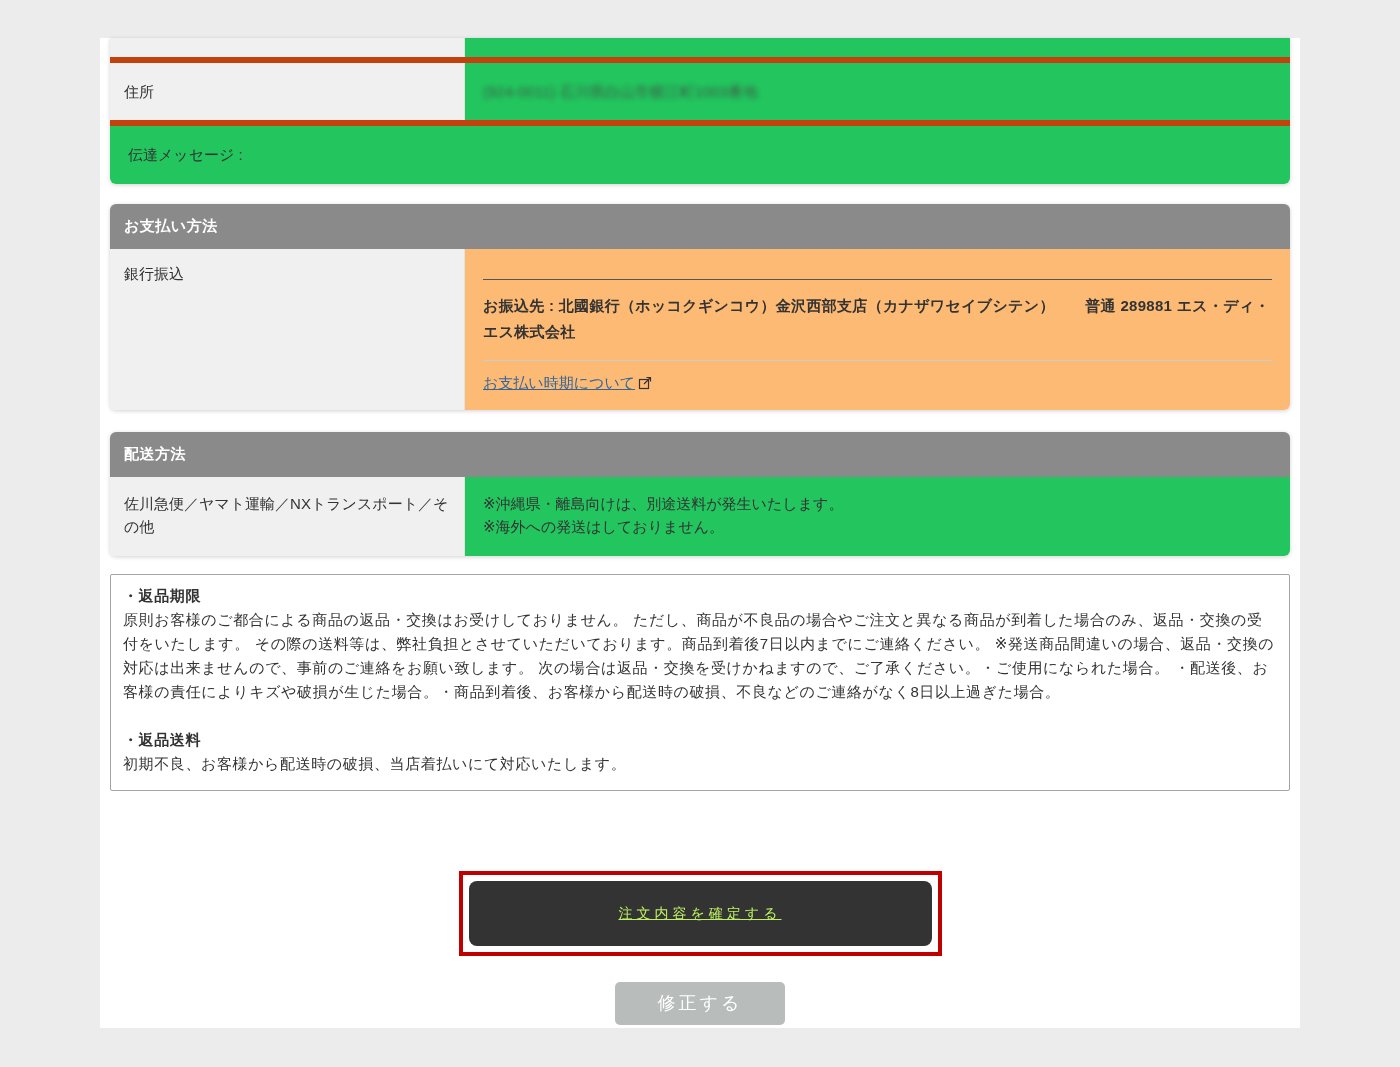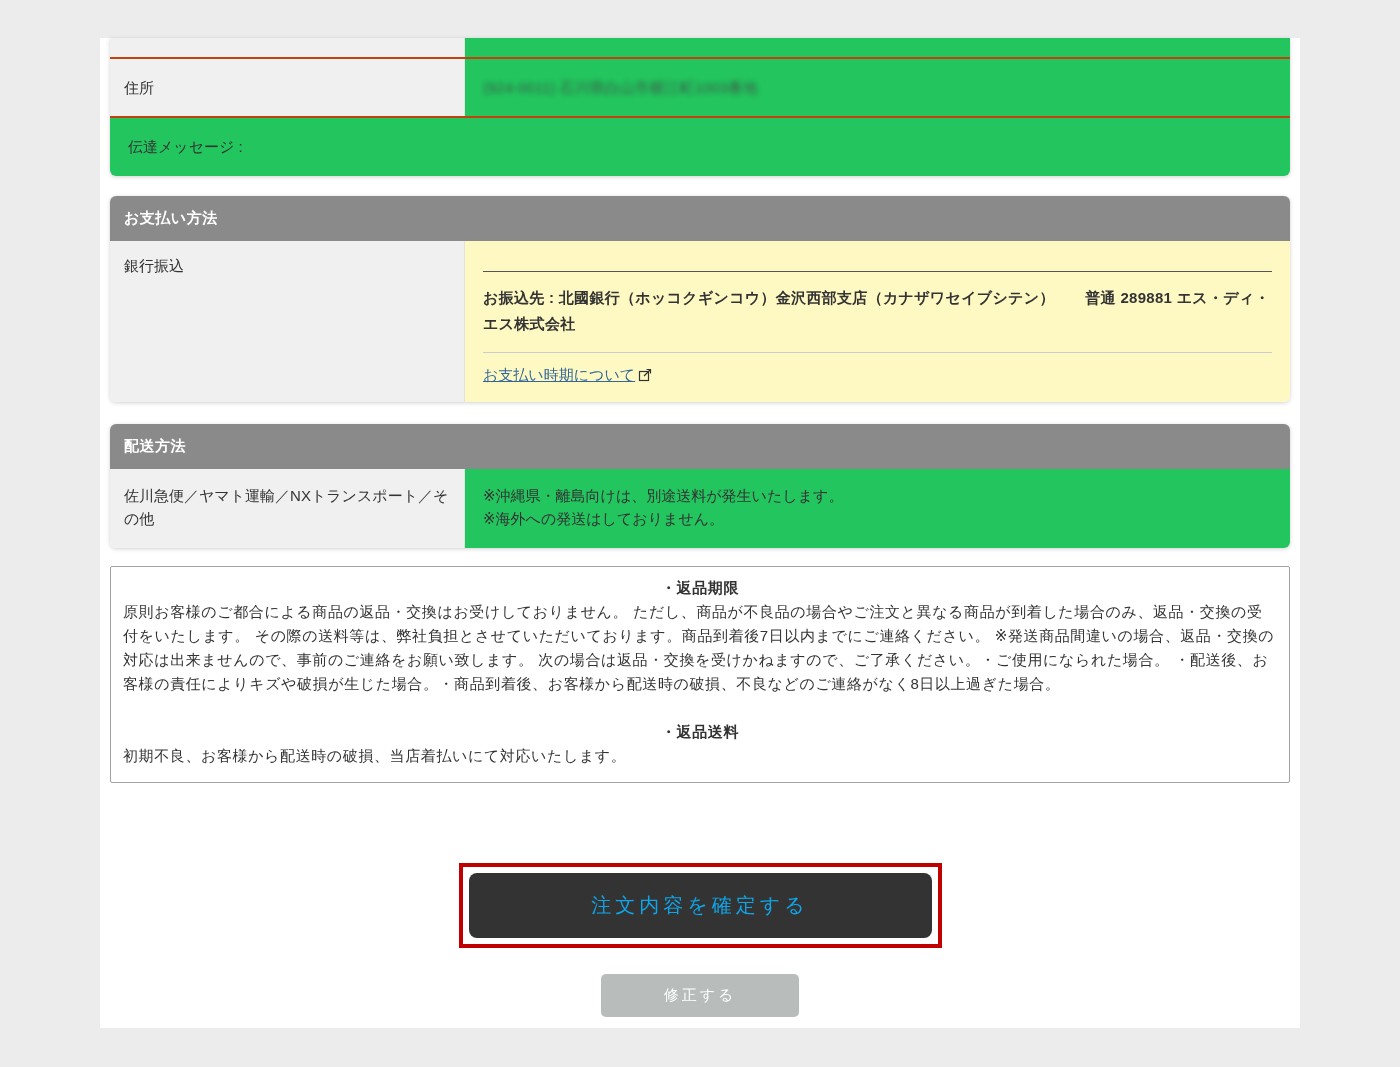--- a/index.html
+++ b/index.html
@@ -19,21 +19,21 @@
     background: #ffffff;
   }
   
   .card {
     margin: 0 10px;
     background: #fff;
     box-shadow: 0 1px 4px rgba(0,0,0,0.18);
   }
   .card.top-cut { border-radius: 0 0 6px 6px; overflow: hidden; }
   .card.rounded { border-radius: 6px; overflow: hidden; }
-  .trow { display: flex; border-top: 2px solid #c2410c; }
+  .trow { display: flex; border-top: 6px solid #c2410c; }
   .trow.no-top { border-top: none; }
   .cell-label {
     width: 355px;
     background: #f0f0f0;
     padding: 17px 14px;
     font-size: 15px;
     line-height: 1.55;
     border-right: 1px solid #e2e2e2;
   }
   .cell-value {
@@ -49,21 +49,21 @@
   
   .section-header {
     background: #8a8a8a;
     color: #ffffff;
     font-weight: bold;
     font-size: 15px;
     padding: 13px 14px;
     letter-spacing: 0.5px;
   }
   
-  .pay-cell { flex: 1; background: #fef9c3; padding: 0 18px; font-size: 15px; }
+  .pay-cell { flex: 1; background: #fdba74; padding: 0 18px; font-size: 15px; }
   .pay-detail {
     margin-top: 30px;
     padding: 13px 0 15px;
     border-top: 1px solid #555;
     border-bottom: 1px solid #ccc;
     font-weight: bold;
     line-height: 1.75;
     letter-spacing: 0.3px;
   }
   .pay-link-row { padding: 13px 0 17px; }
@@ -72,54 +72,55 @@
   
   .policy {
     margin: 18px 10px 0;
     border: 1px solid #a3a3a3;
     border-radius: 2px;
     padding: 9px 12px 14px;
     font-size: 15px;
     line-height: 24px;
     letter-spacing: 0.6px;
   }
-  .policy-title { font-weight: bold; text-align: center; }
+  .policy-title { font-weight: bold; }
   .policy-gap { height: 24px; }
   
   .actions { text-align: center; }
   .red-frame {
     display: inline-block;
     margin-top: 80px;
     border: 4px solid #c00000;
     padding: 6px;
     line-height: 0;
   }
   .confirm-btn {
     width: 463px; height: 65px;
     background: #333333;
-    color: #0ea5e9;
+    color: #bef264;
     border: none;
     border-radius: 8px;
     font-family: inherit;
-    font-size: 20px;
+    font-size: 14px;
     letter-spacing: 4px;
     cursor: pointer;
     line-height: 65px;
     padding: 0;
+    text-decoration: underline;
   }
   .edit-btn {
     display: block;
     margin: 26px auto 0;
-    width: 198px; height: 43px;
+    width: 170px; height: 43px;
     background: #b8bcbb;
     color: #ffffff;
     border: none;
     border-radius: 5px;
     font-family: inherit;
-    font-size: 15px;
+    font-size: 18px;
     letter-spacing: 3px;
     cursor: pointer;
     padding: 0;
   }
 </style>
 </head>
 <body>
 
 <div class="panel">
 

